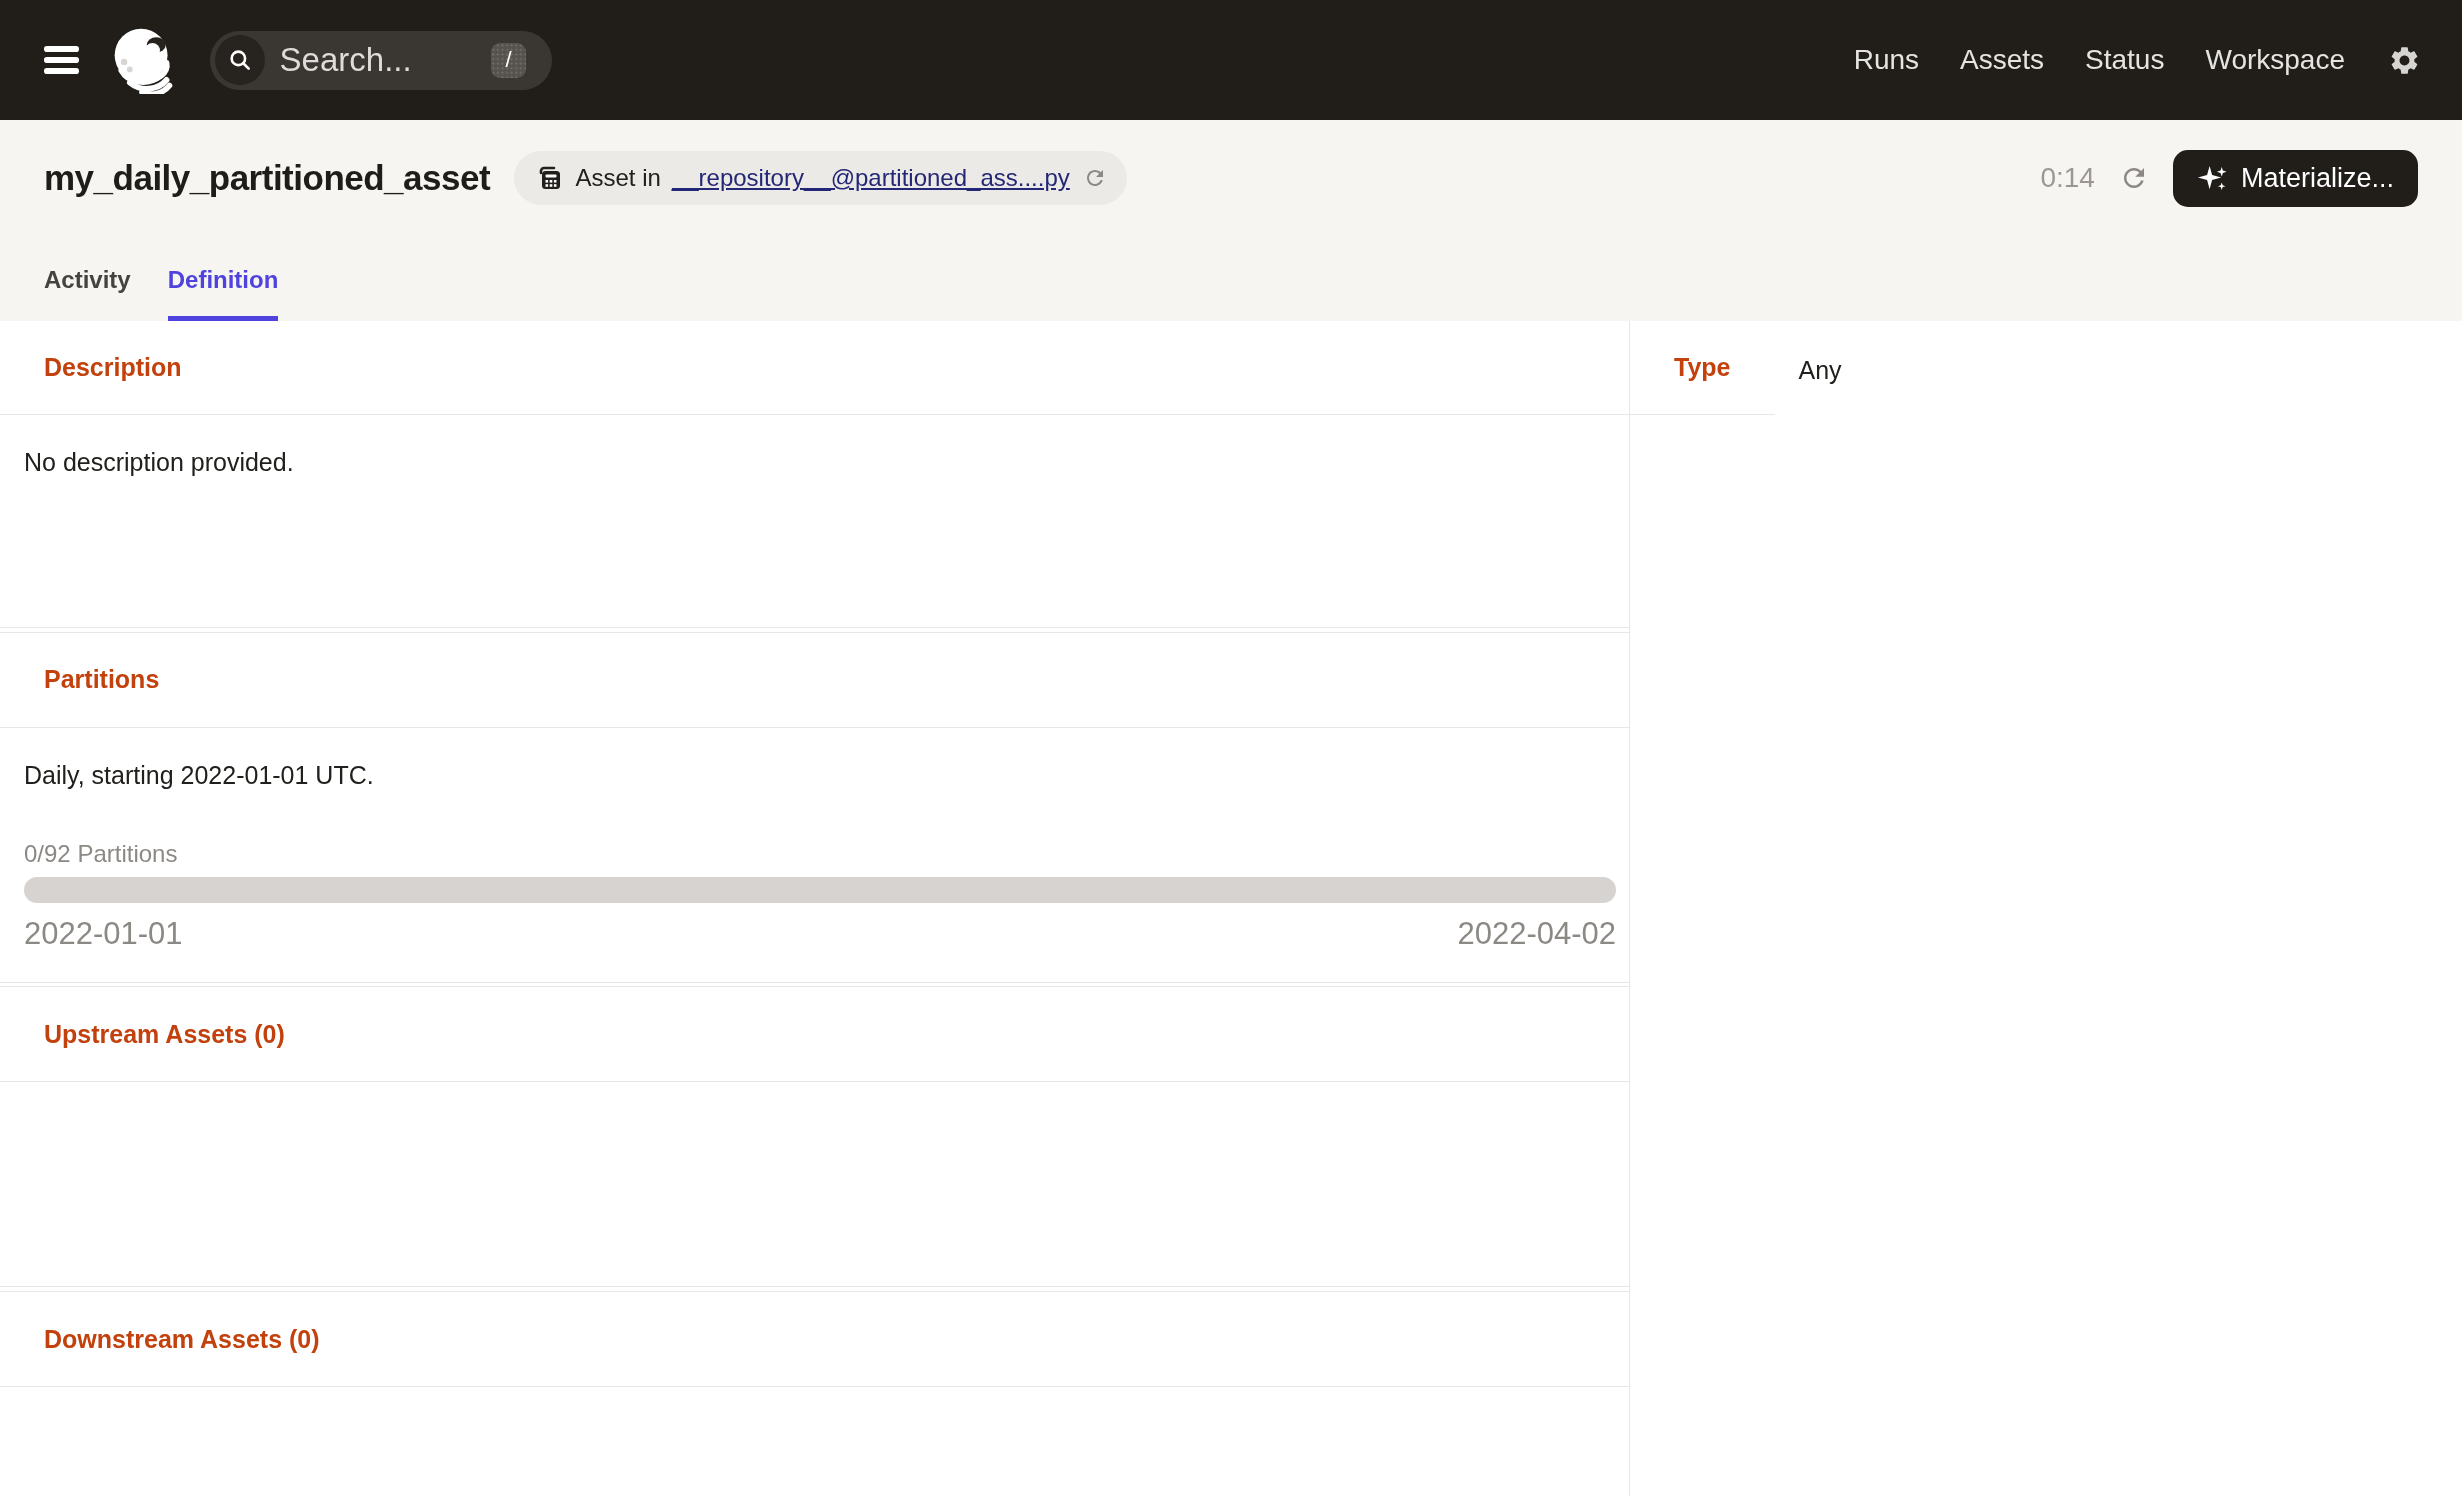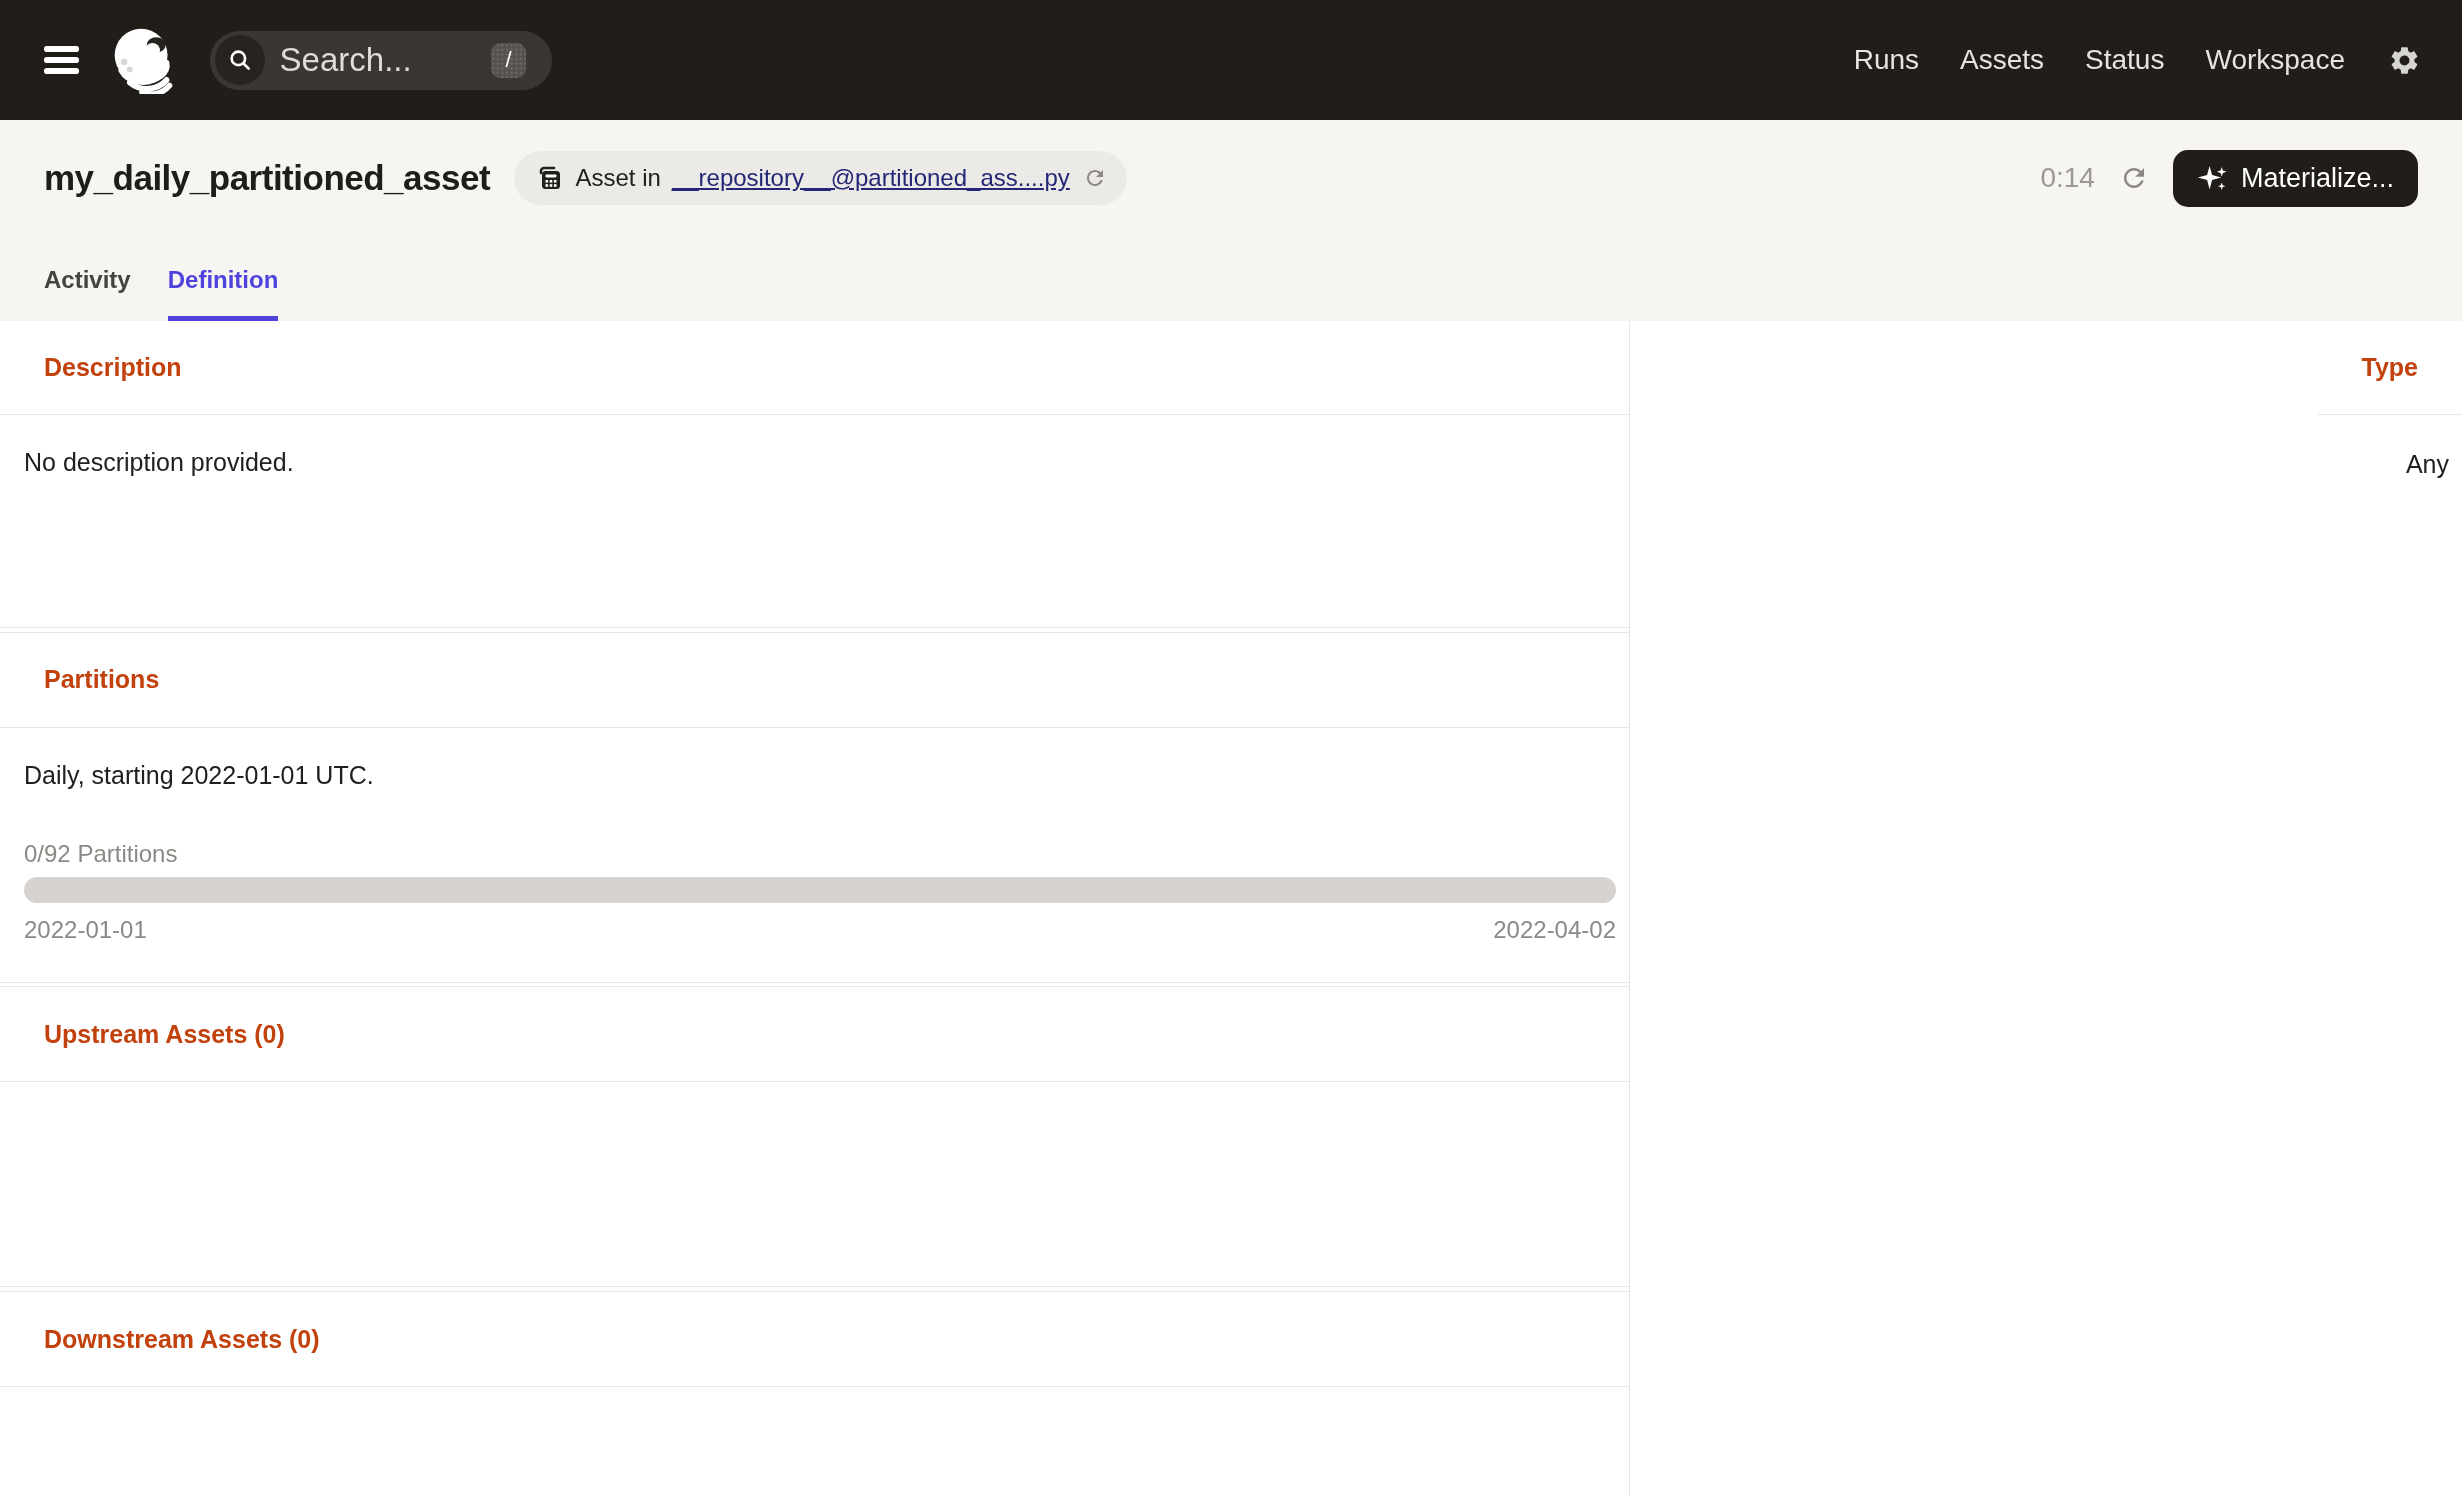--- a/index.html
+++ b/index.html
@@ -110,21 +110,21 @@
     cursor: pointer;
   }
   .tab.active { color: #4f43dd; border-bottom-color: #4f43dd; }
   
   .content { display: flex; height: 1176px; background: #ffffff; }
   .col-left {
     width: 1630px; flex: none;
     border-right: 1.9px solid #e9e7e4;
     display: flex; flex-direction: column;
   }
-  .col-right { flex: 1; display: flex; flex-direction: column; align-items: flex-end; }
+  .col-right { flex: 1; display: flex; flex-direction: row; }
   .sec-header {
     height: 94px; flex: none;
     display: flex; align-items: center;
     padding: 0 44px;
     font-size: 25px; font-weight: 700; color: #c2410c;
     border-bottom: 1.9px solid #e9e7e4;
     background: #ffffff;
   }
   .sec-header.topline { border-top: 1.9px solid #e9e7e4; height: 96px; }
   .gap4 { height: 3.7px; flex: none; background: #ffffff; }
@@ -145,21 +145,21 @@
     margin-top: 9.3px;
     height: 26px;
     background: #d6d3d0;
     border-radius: 13px;
     overflow: hidden;
   }
   .progress-fill { height: 100%; width: 0%; background: #4f43dd; }
   .range-row {
     margin-top: 13px;
     display: flex; justify-content: space-between;
-    font-size: 24px; color: #8c8985;
+    font-size: 31px; color: #8c8985;
   }
   .icon { flex: none; }
 </style>
 </head>
 <body>
 
 <div class="navbar">
   <div class="hamburger">
     <div class="bar"></div>
       <div class="bar"></div>

